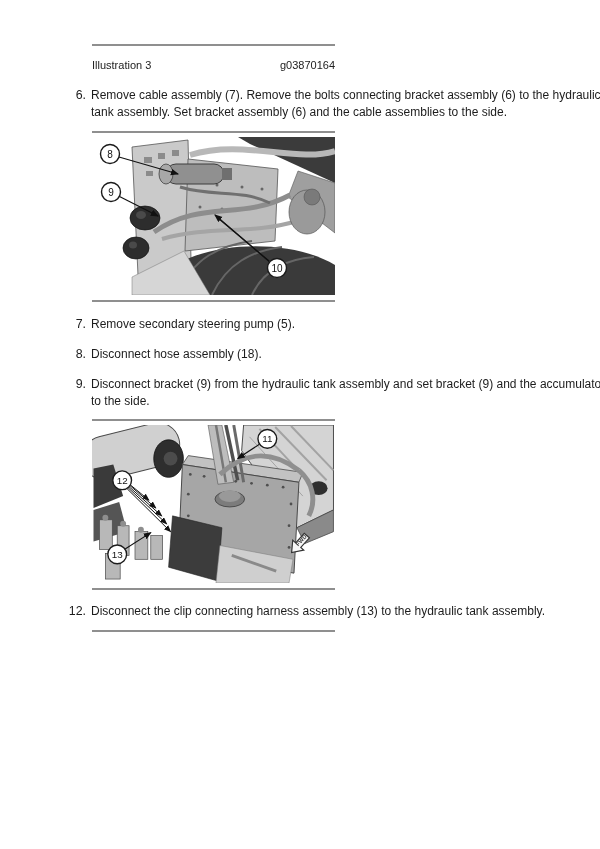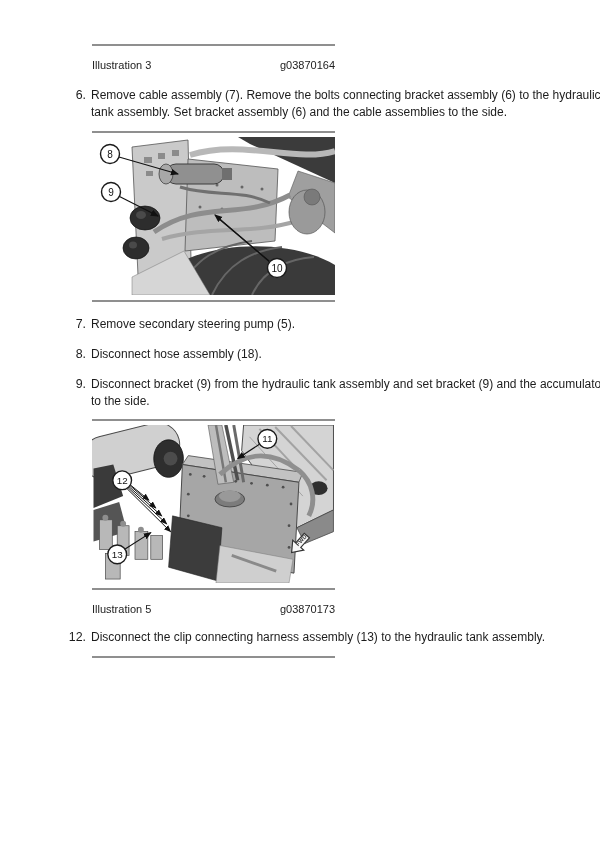--- a/index.html
+++ b/index.html
@@ -255,24 +255,20 @@
       <circle cx="24" cy="131" r="9.5" fill="#fff" stroke="#1a1a1a" stroke-width="1.4"></circle>
       <text class="callout-text" x="24" y="134.5" text-anchor="middle">13</text>
     </g>
 
     <g>
       <polygon points="0,-3.5 13,-3.5 13,-7.5 23,0 13,7.5 13,3.5 0,3.5" transform="translate(216,112) rotate(132)" fill="#f6f6f6" stroke="#333" stroke-width="1.2"></polygon>
       <text class="fwd-text" transform="translate(212,118) rotate(-48)" text-anchor="middle">FWD</text>
     </g>
   </svg>
   <div class="rule"></div>
-  <div class="caption-row">
-    <span>Illustration 5</span>
-    <span>g03870173</span>
-  </div>
 
   <div class="step m13">
     <div class="step-num">12.</div>
     <div class="step-text">Disconnect the clip connecting harness assembly (13) to the hydraulic tank assembly.</div>
   </div>
 
   <div class="rule m10"></div>
 
 </div>
 

